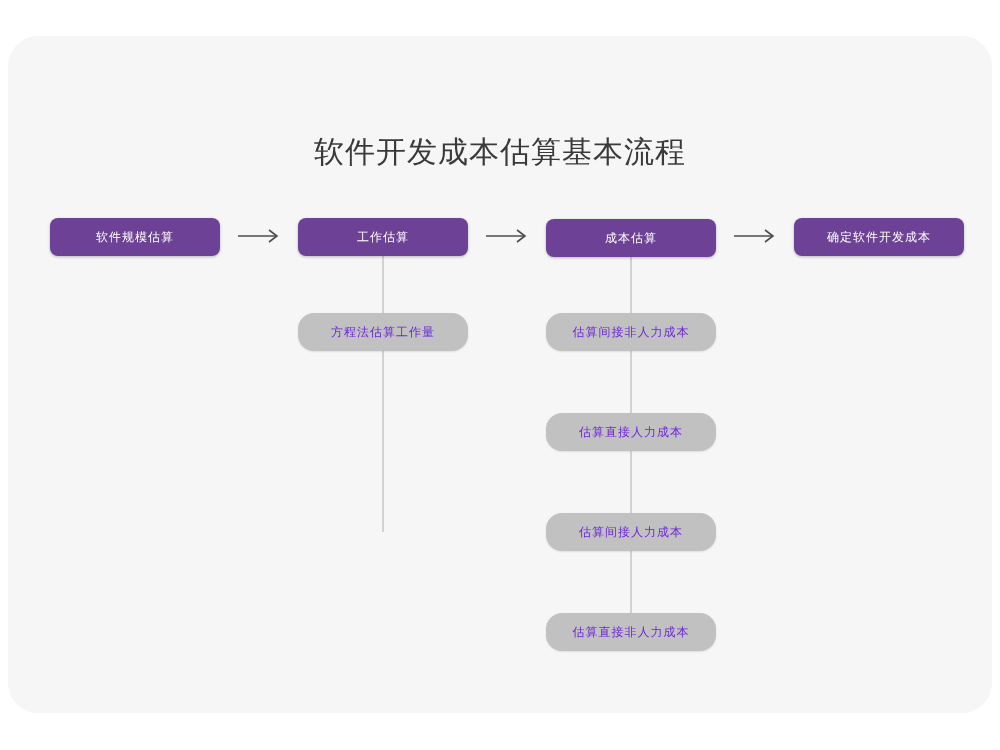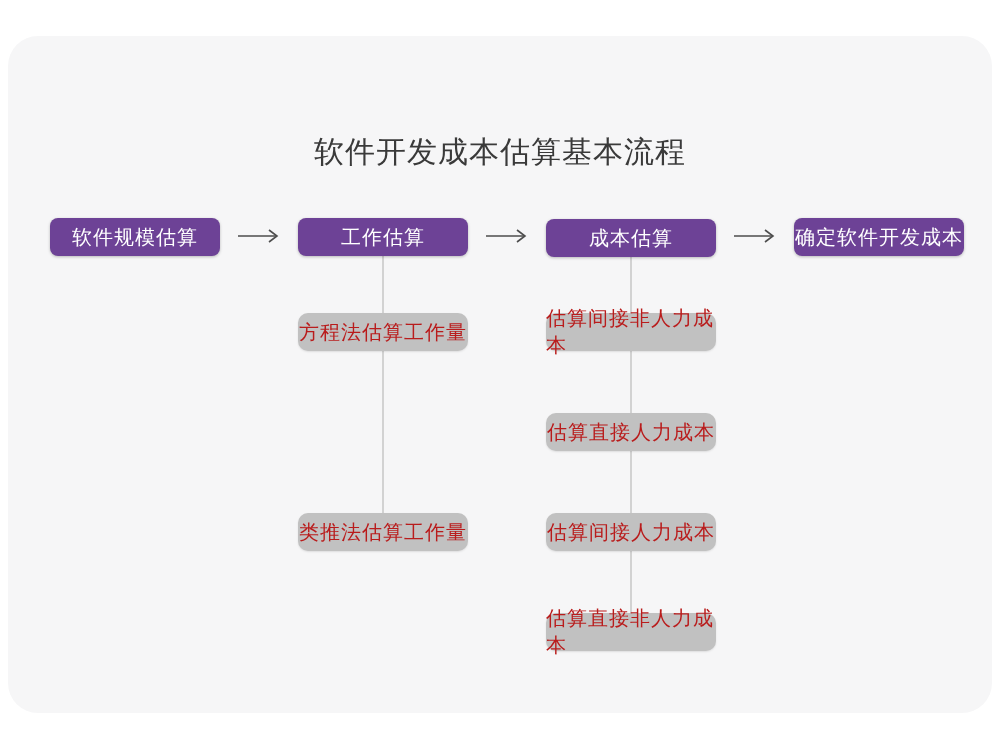--- a/index.html
+++ b/index.html
@@ -19,29 +19,29 @@
     background:var(--card);border-radius:30px;
   }
   .title{
     position:absolute;left:0;top:96px;width:100%;
     text-align:center;font-size:30px;font-weight:500;
     color:var(--title);letter-spacing:1px;
   }
   .node{
     position:absolute;width:170px;height:38px;
     display:flex;align-items:center;justify-content:center;
-    border-radius:8px;font-size:20px;letter-spacing:1px;
+    border-radius:8px;font-size:12px;letter-spacing:1px;
     z-index:2;
   }
   .node.main{
     background:var(--primary);color:#ffffff;
     box-shadow:0 1px 3px rgba(0,0,0,0.25);
   }
   .node.sub{
-    background:var(--subbox);color:#b91c1c;border-radius:10px;
+    background:var(--subbox);color:#6d28d9;border-radius:16px;
     box-shadow:0 1px 2px rgba(0,0,0,0.10);
   }
   .vline{
     position:absolute;width:2px;background:var(--line);z-index:1;
   }
   .arrow{position:absolute;z-index:2;}
   
   .m0{left:42px;top:182px;}
   .m1{left:290px;top:182px;}
   .m2{left:538px;top:175px;margin-top:8px;}
@@ -84,21 +84,20 @@
     <div class="node main m2">成本估算</div>
 
     <svg class="arrow" style="left:724px;top:192px;" width="46" height="16" viewBox="0 0 46 16">
       <line x1="2" y1="8" x2="40" y2="8" stroke="#4d4d4d" stroke-width="1.6"></line>
       <polyline points="33,2 41,8 33,14" fill="none" stroke="#4d4d4d" stroke-width="1.6"></polyline>
     </svg>
 
     <div class="node main m3">确定软件开发成本</div>
 
     <div class="node sub w0">方程法估算工作量</div>
-    <div class="node sub w2">类推法估算工作量</div>
 
     <div class="node sub c0">估算间接非人力成本</div>
     <div class="node sub c2">估算间接人力成本</div>
     <div class="node sub c1">估算直接人力成本</div>
     <div class="node sub c3">估算直接非人力成本</div>
 
   </div>
 </div>
 
 </body></html>

